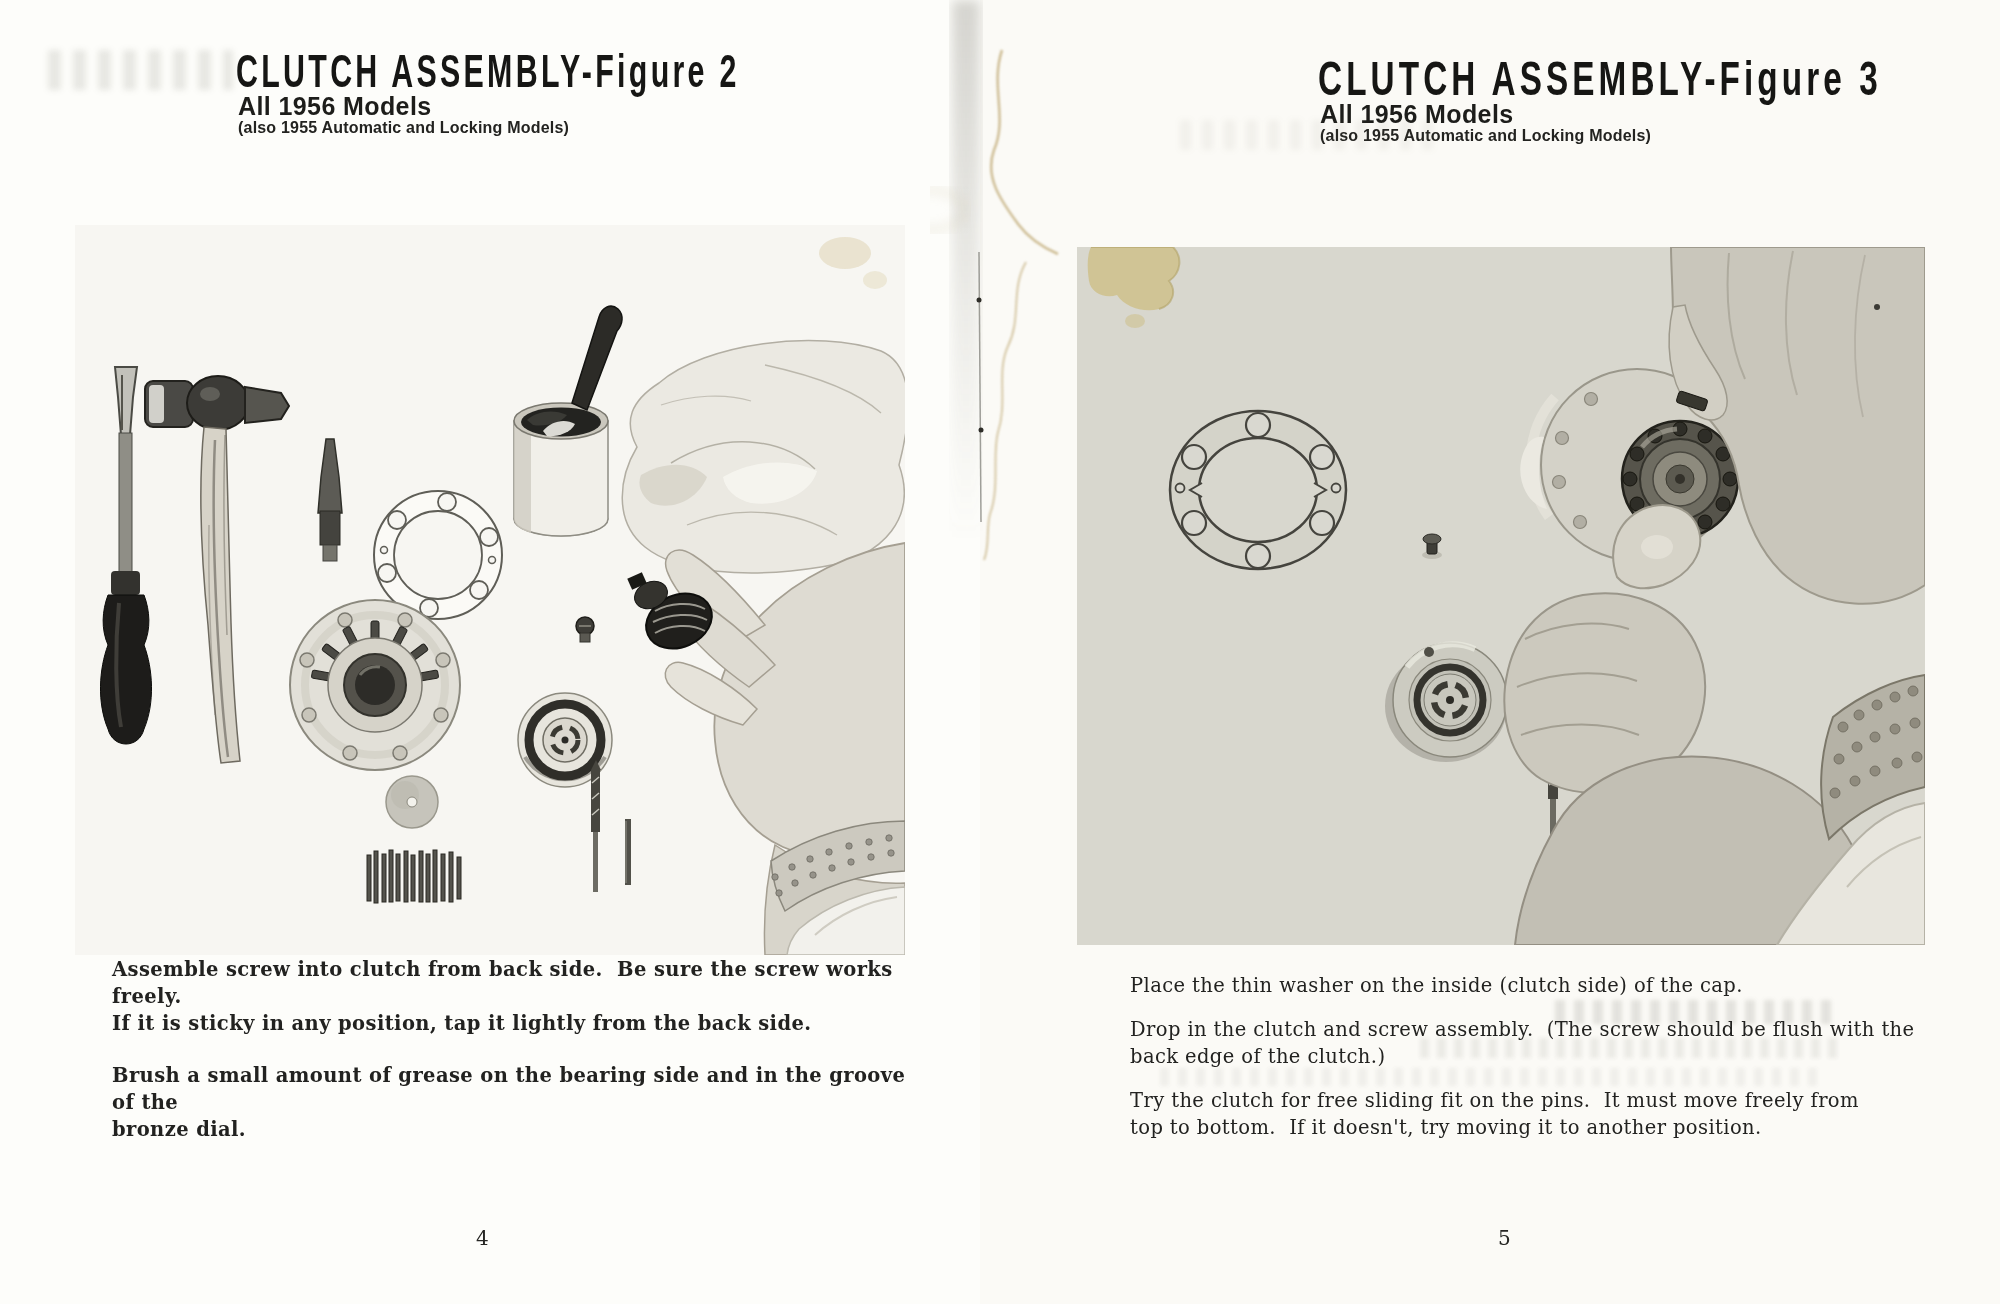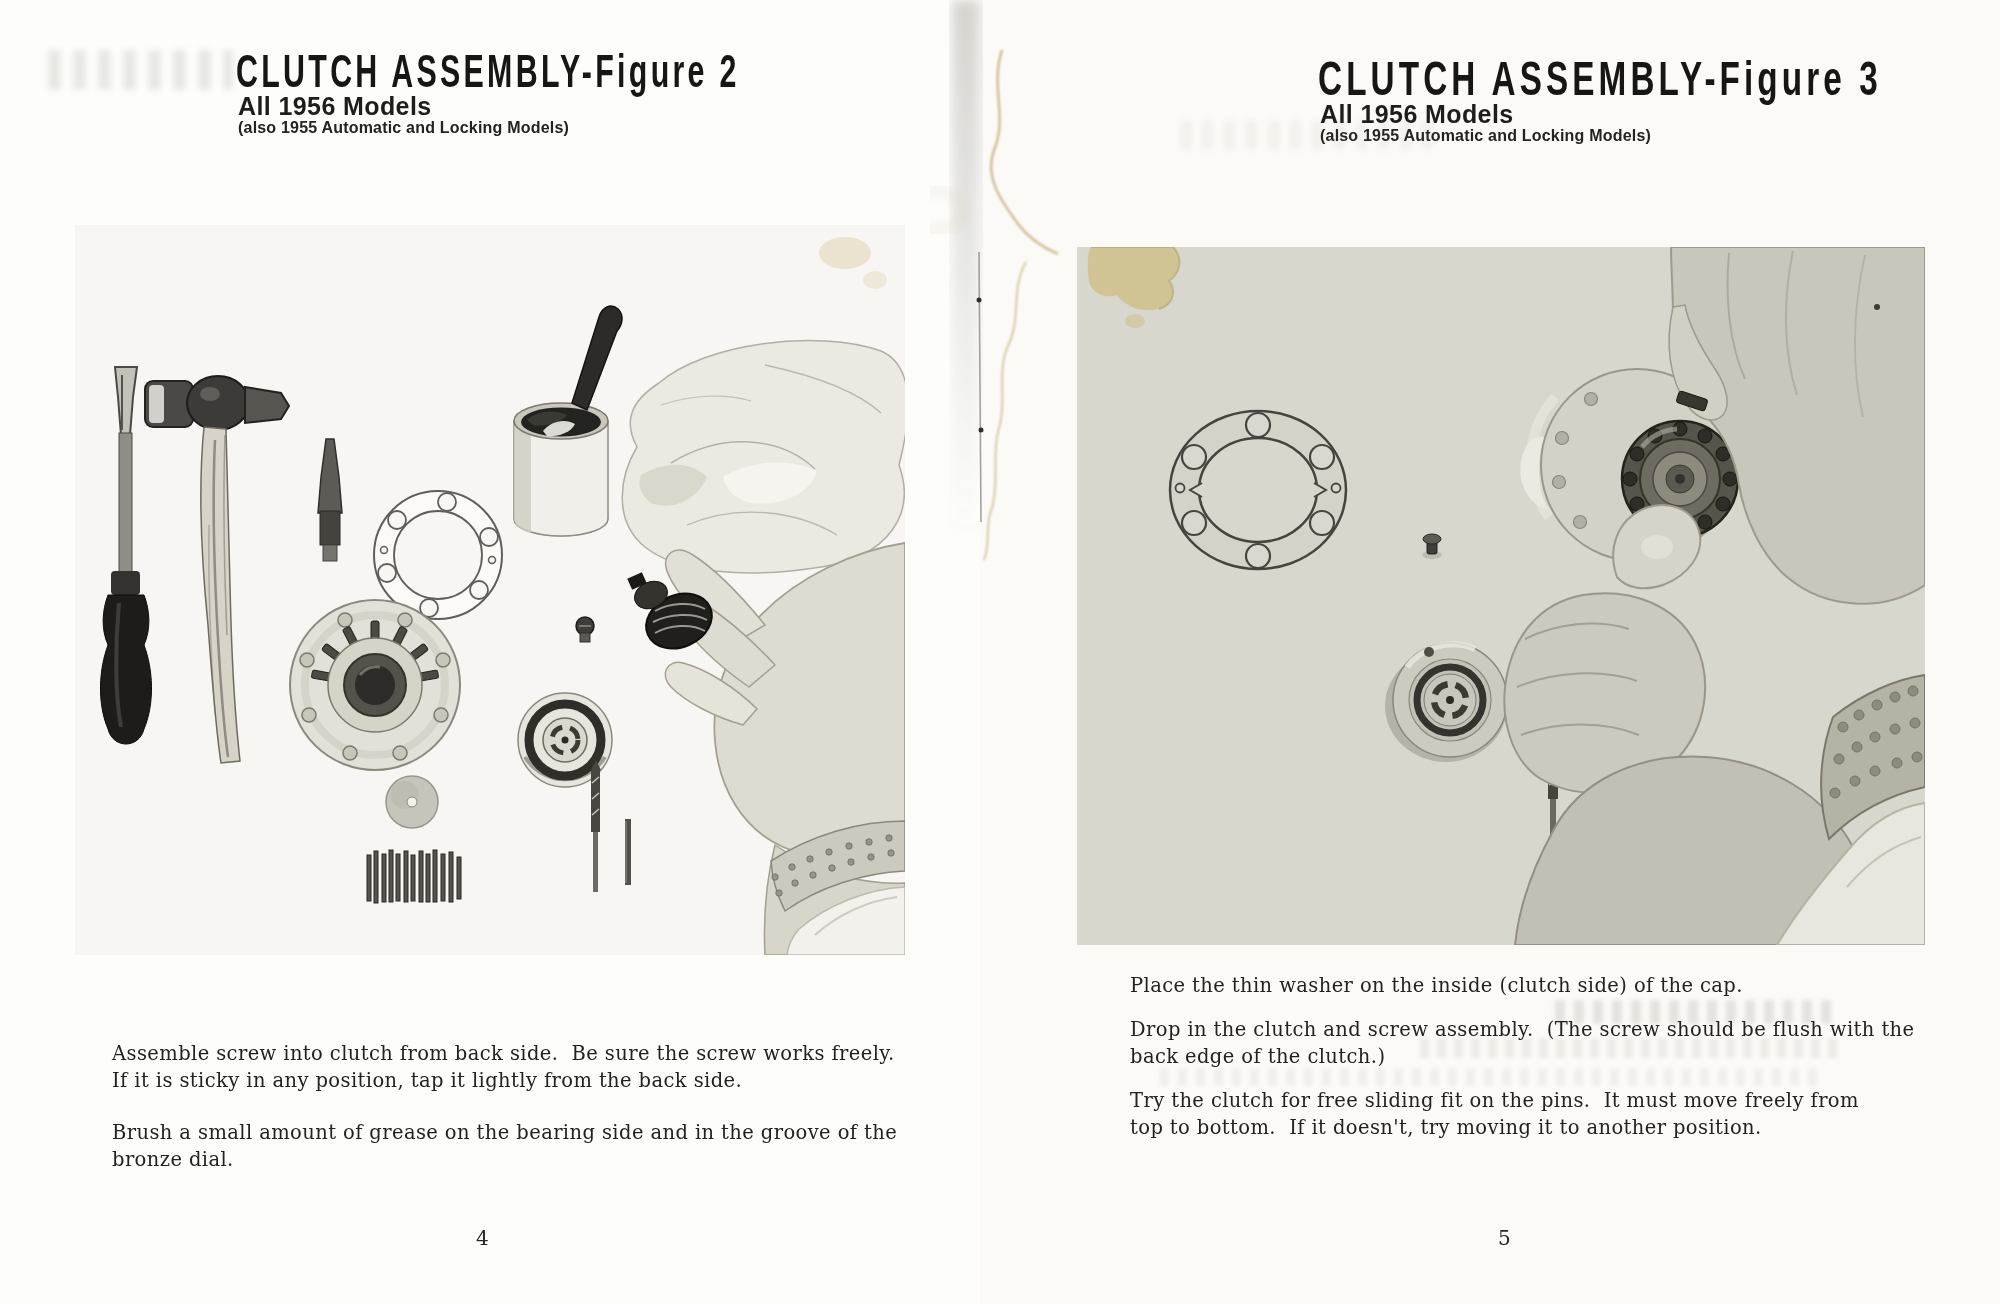--- a/index.html
+++ b/index.html
@@ -21,21 +21,21 @@
   .note.l{left:238px;top:119px;}
   .note.r{left:340px;top:127px;}
 
   .photo{position:absolute;margin:0;}
   .photo.l{left:75px;top:225px;width:830px;height:730px;}
   .photo.r{left:97px;top:247px;width:848px;height:698px;}
 
   .bodytext{position:absolute;color:#222220;font-family:"DejaVu Serif","Liberation Serif",serif;
             font-size:19.5px;line-height:27px;letter-spacing:.4px;}
   .bodytext p{margin:0;white-space:pre-wrap;}
-  .bodytext.l{left:112px;top:1040px;width:815px;}
+  .bodytext.l{left:112px;top:956px;width:815px;font-weight:bold;}
   .bodytext.l p{margin-bottom:25px;}
   .bodytext.r{left:150px;top:972px;width:830px;}
   .bodytext.r p{margin-bottom:17px;}
 
   .pagenum{position:absolute;font-family:"DejaVu Serif","Liberation Serif",serif;
            font-size:20px;color:#262623;}
   .pagenum.l{left:476px;top:1226px;}
   .pagenum.r{left:518px;top:1226px;}
 
   

